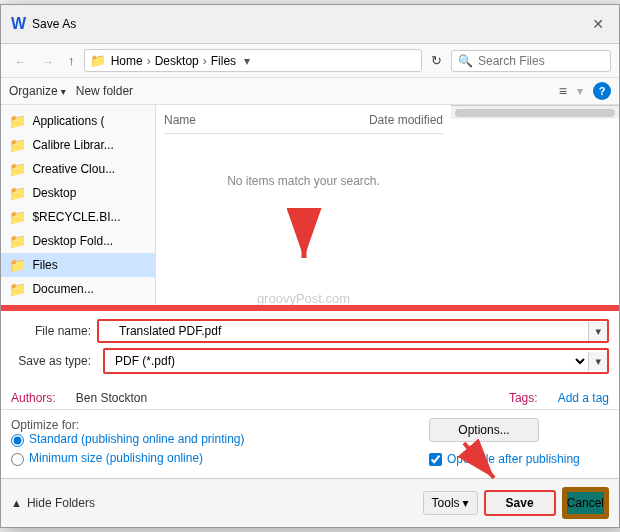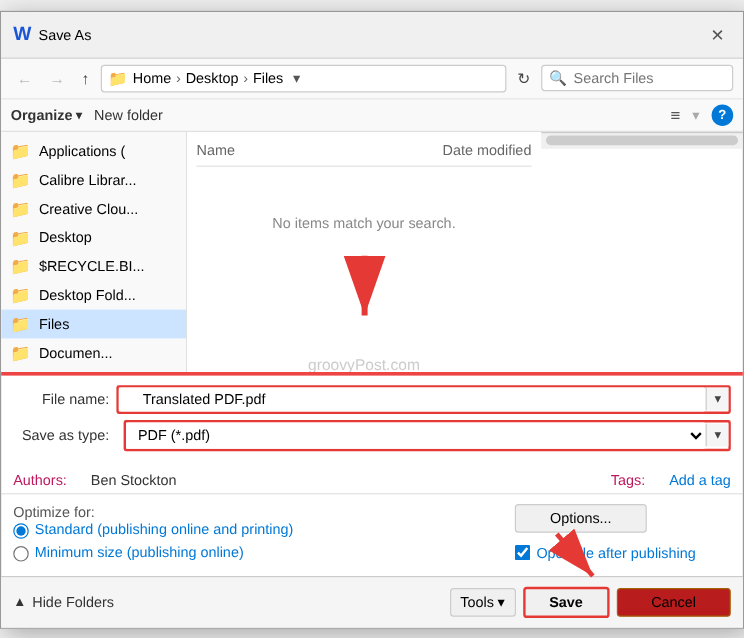--- a/index.html
+++ b/index.html
@@ -129,21 +129,21 @@
       height: 14px;
       background: #f0f0f0;
       border-top: 1px solid #ccc;
       display: flex;
       align-items: center;
       padding: 0 2px;
     }
 
     .form-section {
       padding: 8px 10px;
-      border-top: 3px solid #ef4444;
+      border-top: 6px solid #ef4444;
     }
     .form-row {
       display: flex;
       align-items: center;
       margin-bottom: 5px;
       gap: 6px;
     }
     .form-label { width: 80px; font-size: 12px; color: #333; text-align: right; flex-shrink: 0; }
     .form-input-wrap {
       flex: 1;
@@ -276,23 +276,23 @@
     .save-btn {
       padding: 4px 20px;
       background: #f0f0f0;
       border: 2px solid #e53935;
       border-radius: 3px;
       cursor: pointer;
       font-size: 12px;
       font-weight: bold;
     }
     .cancel-btn {
-      padding: 4px 28px;
-      background: #b91c1c;
-      border: 1px solid #a16207;
+      padding: 4px 0;
+      background: #0f766e;
+      border: 5px solid #a16207;
       border-radius: 3px;
       cursor: pointer;
       font-size: 12px;
     }
 
     .file-area-wrapper {
       position: relative;
       flex: 1;
       display: flex;
       flex-direction: row;
@@ -325,21 +325,21 @@
       <span class="breadcrumb-dropdown">▾</span>
     </div>
     <button class="refresh-btn">↻</button>
     <div class="search-bar">
       <span class="search-icon">🔍</span>
       <input class="search-input" type="text" placeholder="Search Files" style="">
     </div>
   </div>
 
   <div style="display:flex; align-items:center; padding:4px 8px; gap:10px; border-bottom:1px solid #e0e0e0; background:#f9f9f9;">
-    <button style="background:none;border:none;cursor:pointer;font-size:12px;color:#333;display:flex;align-items:center;gap:3px;font-weight:bold;">
+    <button style="background:none;border:none;cursor:pointer;font-size:12px;color:#333;display:flex;align-items:center;gap:3px;">
       <span>Organize</span>
       <span style="font-size:10px;">▾</span>
     </button>
     <button style="background:none;border:none;cursor:pointer;font-size:12px;color:#333;">New folder</button>
     <div style="flex:1;"></div>
     <button style="background:none;border:none;cursor:pointer;font-size:14px;color:#555;">≡</button>
     <span style="color:#aaa;font-size:12px;">▾</span>
     <button style="background:#0078d7;color:white;border:none;border-radius:50%;width:18px;height:18px;cursor:pointer;font-size:11px;font-weight:bold;display:flex;align-items:center;justify-content:center;">?</button>
   </div>
 

